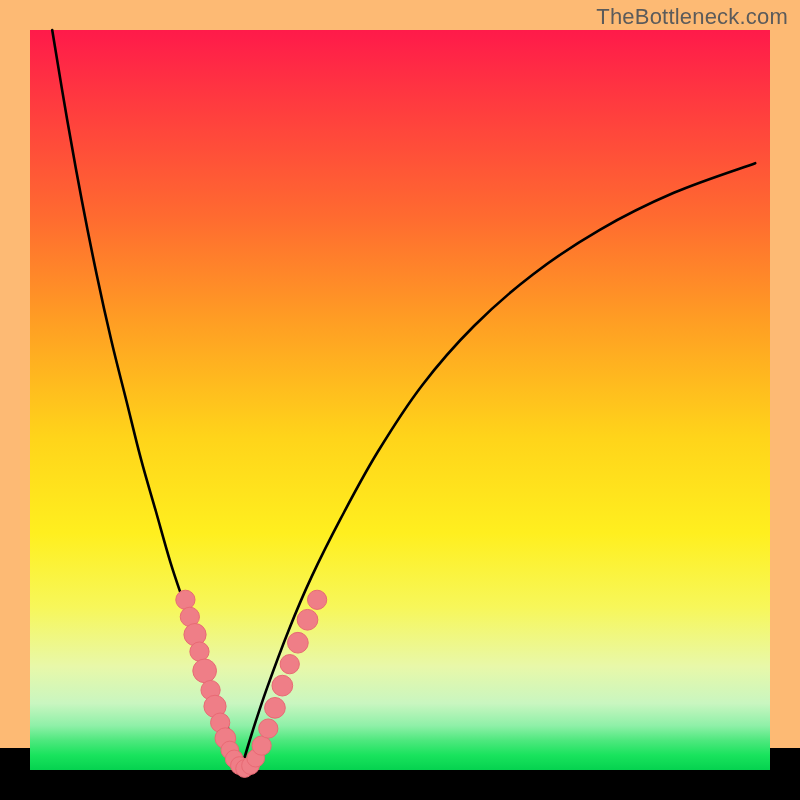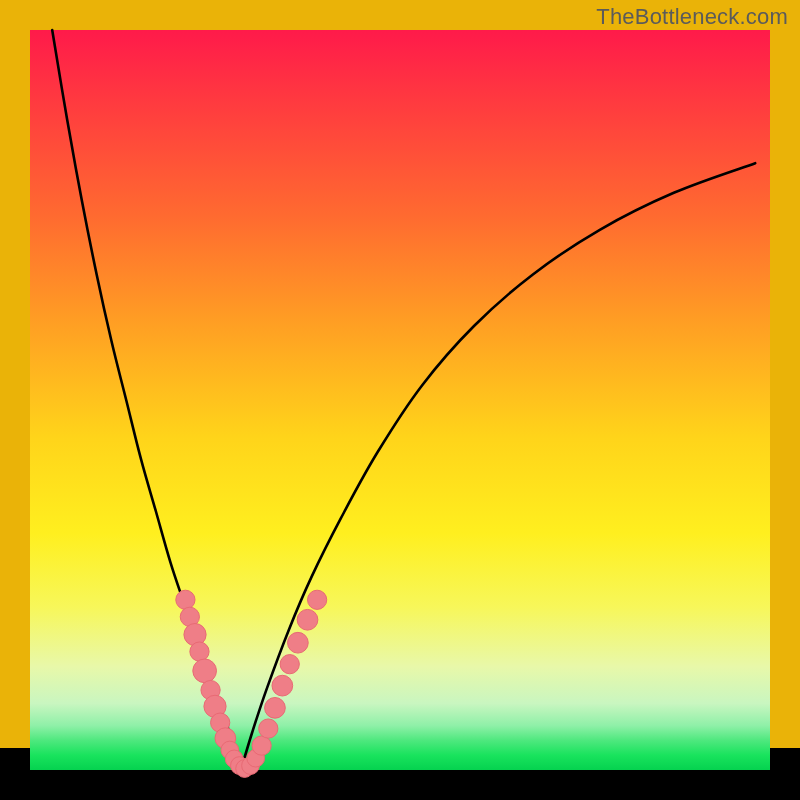--- a/index.html
+++ b/index.html
@@ -10,21 +10,21 @@
     overflow: hidden;
     background: #000;
     font-family: Arial, Helvetica, sans-serif;
   }
   .frame {
     position: absolute;
     top: 0;
     left: 0;
     width: 800px;
     height: 748px;
-    background: #eab308;
+    background: #fdba74;
   }
   .plot-area {
     position: absolute;
     top: 30px;
     left: 30px;
     width: 740px;
     height: 740px;
     
     background: linear-gradient(to bottom,
       #ff1a4a 0%,

